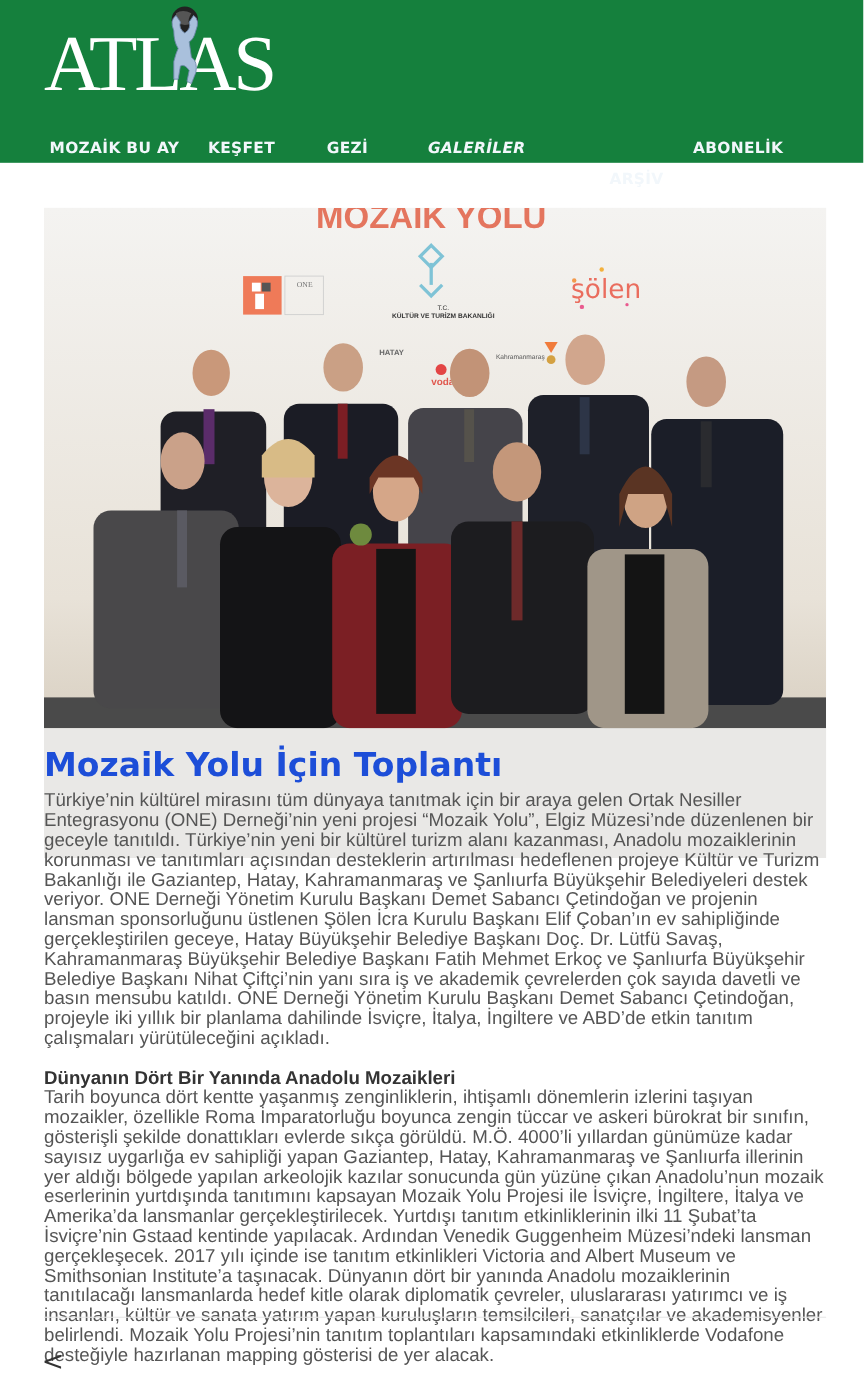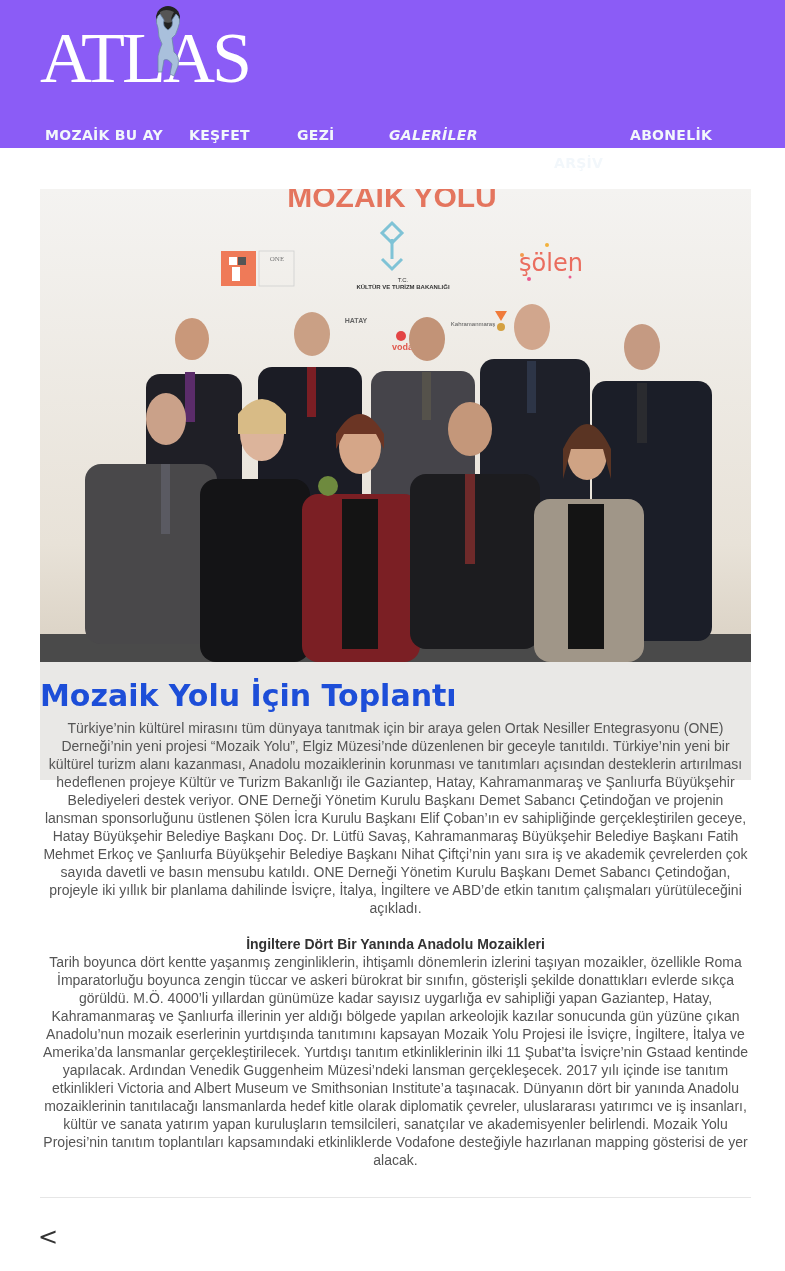--- a/index.html
+++ b/index.html
@@ -1,32 +1,32 @@
 <!DOCTYPE html>
 <html><head>
 <meta charset="utf-8">
 <style>
   * { box-sizing: border-box; margin: 0; padding: 0; }
   html, body { width: 785px; background: #ffffff; }
   body { font-family: "Liberation Sans", sans-serif; color: #555555; position: relative; height: 1271px; overflow: hidden; }
 
-  .header { position: absolute; left: 0; top: 0; width: 785px; height: 148px; background: #8b5cf6; }
+  .header { position: absolute; left: 0; top: 0; width: 785px; height: 148px; background: #15803d; }
   .logo { position: absolute; left: 40px; top: 4px; width: 202px; height: 86px; }
   .logo-text { position: absolute; left: 0; top: 22px; font-family: "Liberation Serif", serif; font-size: 72px; line-height: 64px; color: #ffffff; letter-spacing: -3px; }
   .logo-figure { position: absolute; left: 104px; top: 0; width: 50px; height: 78px; }
 
   .nav { position: absolute; left: 0; top: 124px; width: 785px; height: 24px; }
   .nav-item { position: absolute; top: 3px; font-family: "DejaVu Sans", sans-serif; font-weight: bold; font-size: 14px; color: #f2f7fb; letter-spacing: 0.3px; white-space: nowrap; cursor: pointer; }
 
   .hero { position: absolute; left: 40px; top: 189px; width: 711px; height: 591px; overflow: hidden; background: #e9e8e6; }
   .hero svg { display: block; }
 
   .title { position: absolute; left: 40px; top: 676px; font-family: "DejaVu Sans", sans-serif; font-weight: bold; font-size: 30px; line-height: 40px; color: #1d4ed8; white-space: nowrap; }
 
-  .body { position: absolute; left: 40px; top: 719px; width: 711px; font-size: 14px; line-height: 18px; color: #555555; text-align: center; }
+  .body { position: absolute; left: 40px; top: 719px; width: 711px; font-size: 17px; line-height: 18px; color: #555555; }
   .body p { margin: 0 0 18px 0; }
   .subhead { font-weight: bold; color: #333333; display: block; }
 
   .divider { position: absolute; left: 40px; top: 1197px; width: 711px; height: 1px; background: #e6e6e6; }
   .prev-btn { position: absolute; left: 38px; top: 1222px; font-family: "DejaVu Sans", sans-serif; font-size: 24px; line-height: 30px; color: #333333; cursor: pointer; }
 </style>
 </head>
 <body>
 
 <div class="header">
@@ -130,20 +130,20 @@
       <path d="M523 260 q24 -50 48 0 l0 30 l-8 -30 l-32 0 l-8 30 z" fill="#5a3423"></path>
     </g>
   </svg>
 </div>
 
 <div class="title">Mozaik Yolu İçin Toplantı</div>
 
 <div class="body">
   <p>Türkiye’nin kültürel mirasını tüm dünyaya tanıtmak için bir araya gelen Ortak Nesiller Entegrasyonu (ONE) Derneği’nin yeni projesi “Mozaik Yolu”, Elgiz Müzesi’nde düzenlenen bir geceyle tanıtıldı. Türkiye’nin yeni bir kültürel turizm alanı kazanması, Anadolu mozaiklerinin korunması ve tanıtımları açısından desteklerin artırılması hedeflenen projeye Kültür ve Turizm Bakanlığı ile Gaziantep, Hatay, Kahramanmaraş ve Şanlıurfa Büyükşehir Belediyeleri destek veriyor. ONE Derneği Yönetim Kurulu Başkanı Demet Sabancı Çetindoğan ve projenin lansman sponsorluğunu üstlenen Şölen İcra Kurulu Başkanı Elif Çoban’ın ev sahipliğinde gerçekleştirilen geceye, Hatay Büyükşehir Belediye Başkanı Doç. Dr. Lütfü Savaş, Kahramanmaraş Büyükşehir Belediye Başkanı Fatih Mehmet Erkoç ve Şanlıurfa Büyükşehir Belediye Başkanı Nihat Çiftçi’nin yanı sıra iş ve akademik çevrelerden çok sayıda davetli ve basın mensubu katıldı. ONE Derneği Yönetim Kurulu Başkanı Demet Sabancı Çetindoğan, projeyle iki yıllık bir planlama dahilinde İsviçre, İtalya, İngiltere ve ABD’de etkin tanıtım çalışmaları yürütüleceğini açıkladı.</p>
   <div>
-    <span class="subhead">İngiltere Dört Bir Yanında Anadolu Mozaikleri</span>
+    <span class="subhead">Dünyanın Dört Bir Yanında Anadolu Mozaikleri</span>
     <span>Tarih boyunca dört kentte yaşanmış zenginliklerin, ihtişamlı dönemlerin izlerini taşıyan mozaikler, özellikle Roma İmparatorluğu boyunca zengin tüccar ve askeri bürokrat bir sınıfın, gösterişli şekilde donattıkları evlerde sıkça görüldü. M.Ö. 4000’li yıllardan günümüze kadar sayısız uygarlığa ev sahipliği yapan Gaziantep, Hatay, Kahramanmaraş ve Şanlıurfa illerinin yer aldığı bölgede yapılan arkeolojik kazılar sonucunda gün yüzüne çıkan Anadolu’nun mozaik eserlerinin yurtdışında tanıtımını kapsayan Mozaik Yolu Projesi ile İsviçre, İngiltere, İtalya ve Amerika’da lansmanlar gerçekleştirilecek. Yurtdışı tanıtım etkinliklerinin ilki 11 Şubat’ta İsviçre’nin Gstaad kentinde yapılacak. Ardından Venedik Guggenheim Müzesi’ndeki lansman gerçekleşecek. 2017 yılı içinde ise tanıtım etkinlikleri Victoria and Albert Museum ve Smithsonian Institute’a taşınacak. Dünyanın dört bir yanında Anadolu mozaiklerinin tanıtılacağı lansmanlarda hedef kitle olarak diplomatik çevreler, uluslararası yatırımcı ve iş insanları, kültür ve sanata yatırım yapan kuruluşların temsilcileri, sanatçılar ve akademisyenler belirlendi. Mozaik Yolu Projesi’nin tanıtım toplantıları kapsamındaki etkinliklerde Vodafone desteğiyle hazırlanan mapping gösterisi de yer alacak.</span>
   </div>
 </div>
 
 <div class="divider"></div>
 
 <div class="prev-btn">&lt;</div>
 
 </body></html>

